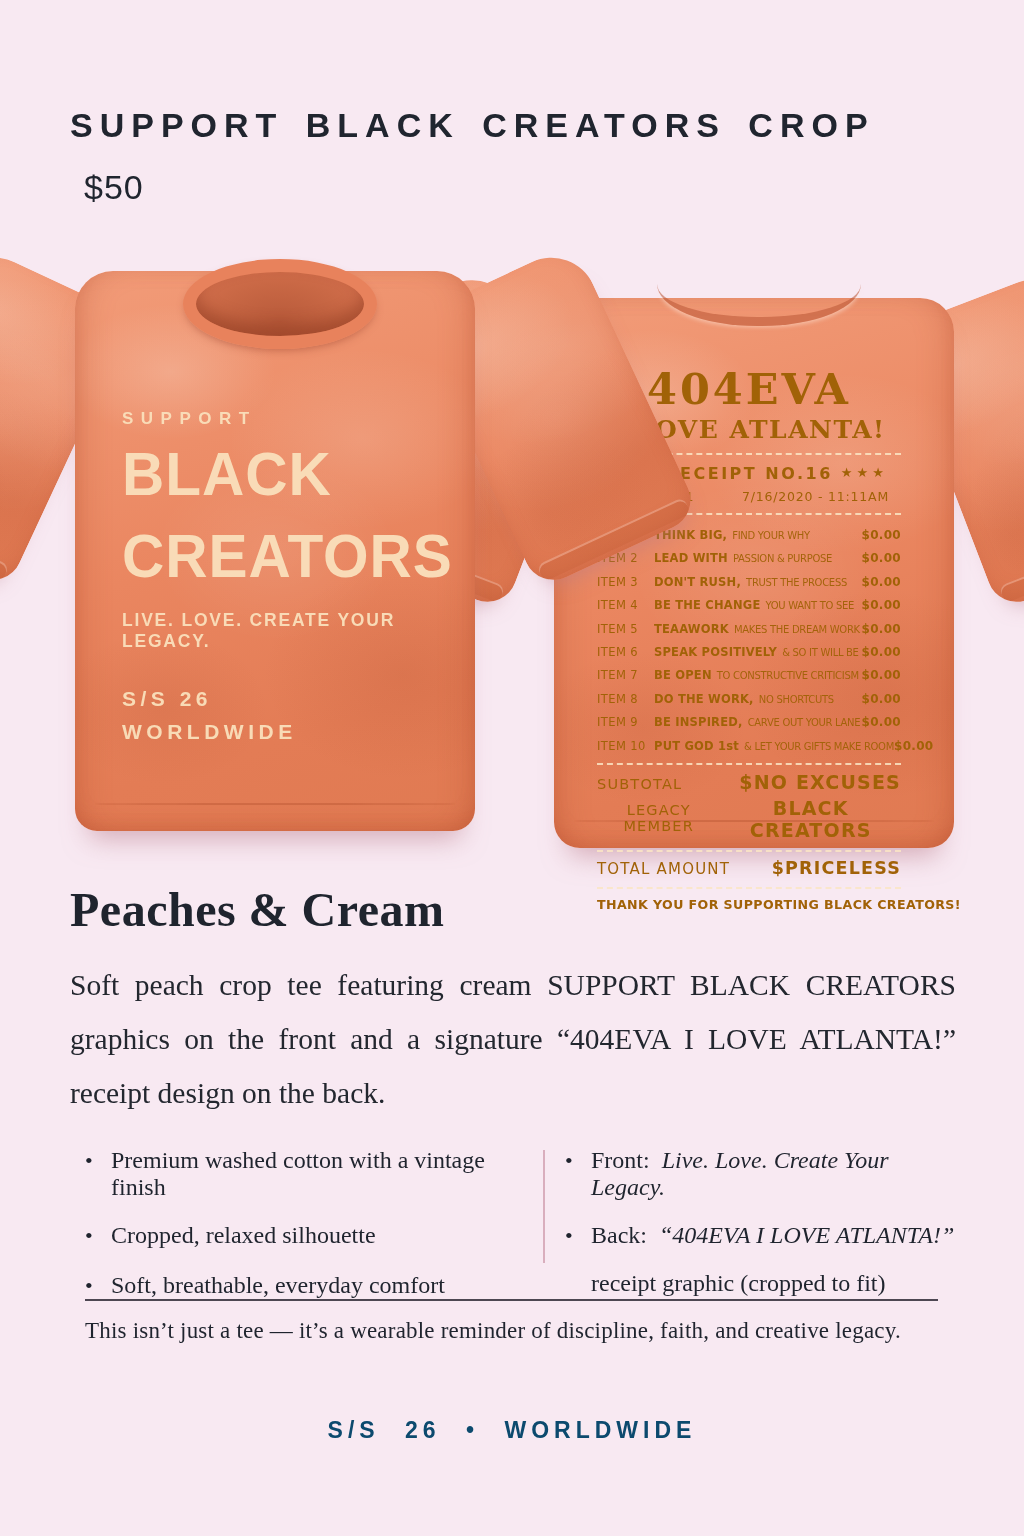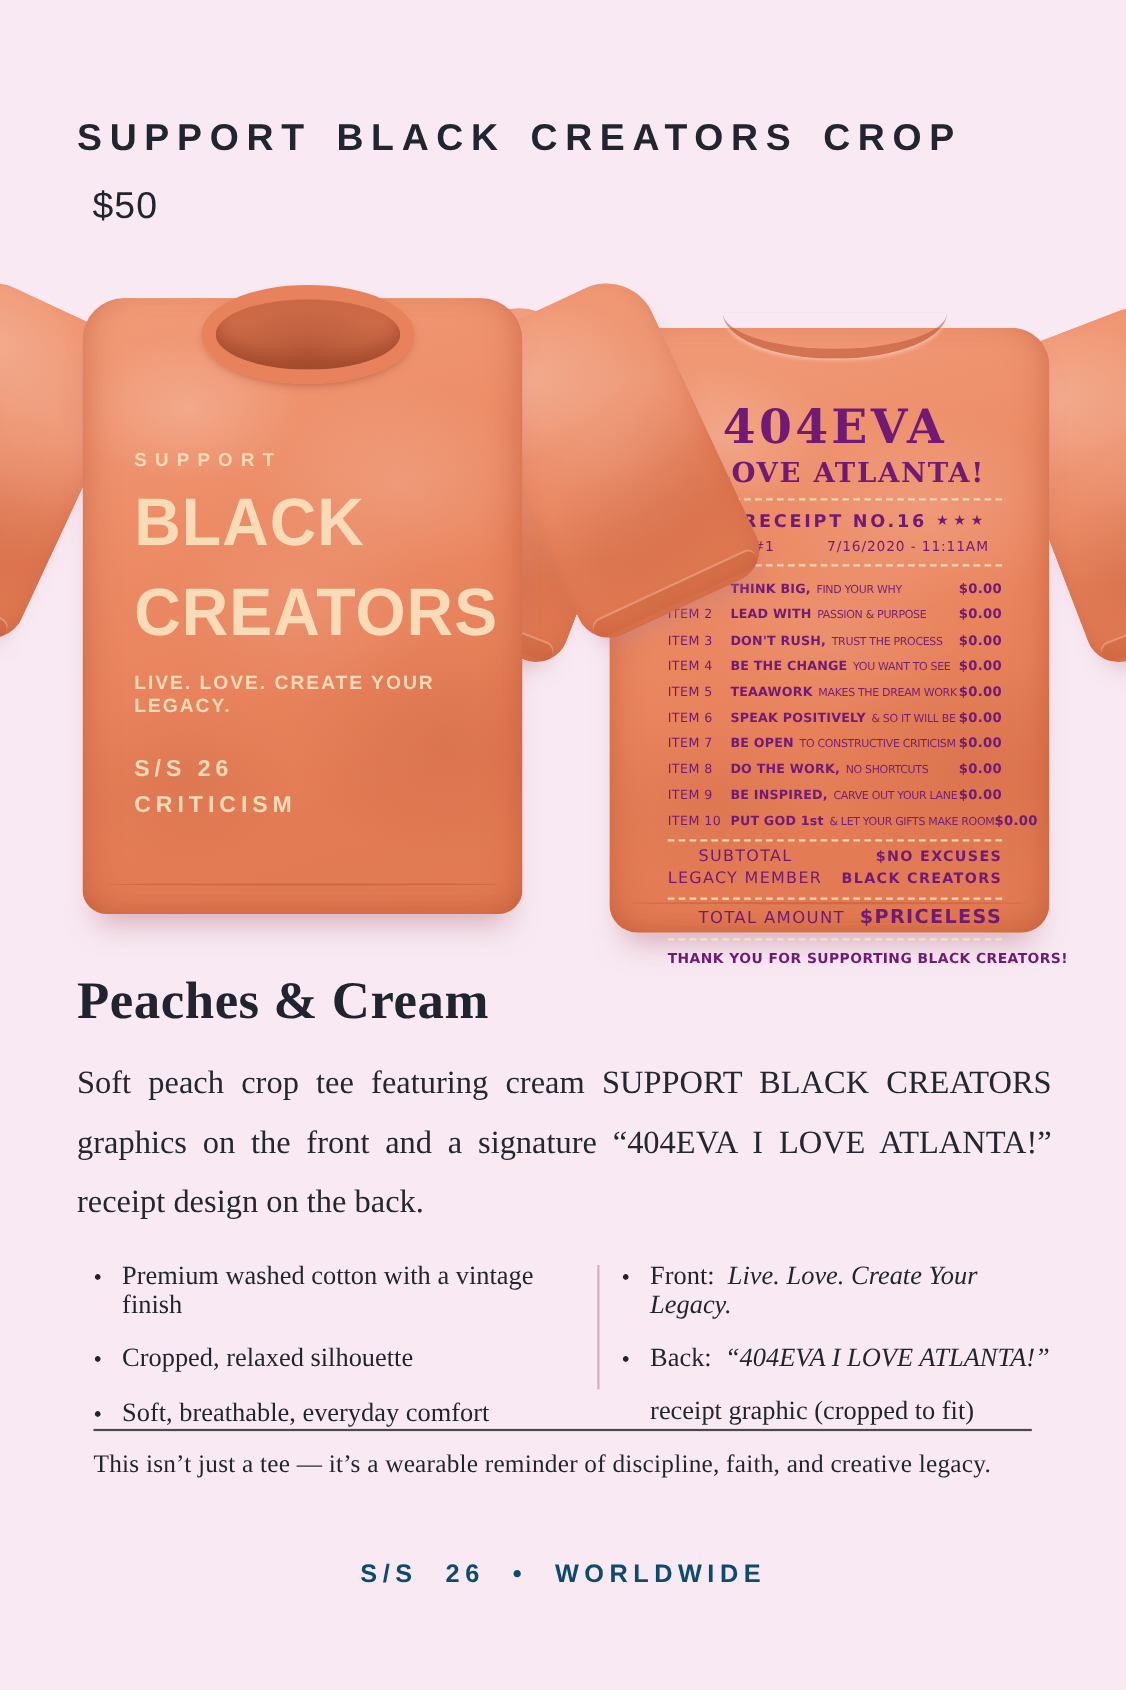--- a/index.html
+++ b/index.html
@@ -91,44 +91,44 @@
   .fp-eyebrow { font-size:17px; font-weight:bold; letter-spacing:7.5px; }
   .fp-big {
     font-size:61px; font-weight:bold; line-height:1.22; letter-spacing:1px;
     transform:scaleX(.96); transform-origin:left; margin-top:8px;
   }
   .fp-tagline { font-size:17.5px; font-weight:bold; letter-spacing:1.8px; margin-top:16px; }
   .fp-season  { font-size:21px;  font-weight:bold; letter-spacing:4.5px; margin-top:30px; line-height:1.6; }
 
   
   .receipt {
-    position:absolute; left:128px; top:100px; width:304px; z-index:3;
-    color:#701a75; text-align:center;
+    position:absolute; left:118px; top:100px; width:304px; z-index:3;
+    color:#a16207; text-align:center;
     font-family:"DejaVu Sans", sans-serif;
   }
   .rc-brand { font-family:"DejaVu Serif", serif; font-weight:bold; font-size:43px; letter-spacing:3px; line-height:1; }
   .rc-sub   { font-family:"DejaVu Serif", serif; font-weight:bold; font-size:25px; letter-spacing:1.5px; margin-top:4px; }
   .rc-dash  { border-top:2px dashed rgba(250,229,196,.85); margin:9px 0 0 0; }
   .rc-no    { font-size:16px; font-weight:bold; letter-spacing:2.5px; margin-top:9px; }
   .rc-no .star { font-size:13px; letter-spacing:4px; vertical-align:2px; }
   .rc-cashier { display:flex; justify-content:space-between; padding:0 12px; font-size:12.5px; letter-spacing:.8px; margin-top:6px; }
   .rc-items { margin-top:9px; text-align:left; }
   .r-row { display:flex; align-items:baseline; margin-bottom:4.4px; }
   .r-label { flex:none; width:57px; font-size:11.5px; letter-spacing:.4px; }
   .r-desc  { flex:1; white-space:nowrap; }
   .r-desc b { font-size:11.5px; letter-spacing:.2px; }
   .r-rest  { font-size:10px; letter-spacing:-.3px; opacity:.95; }
   .r-price { flex:none; font-size:12px; font-weight:bold; letter-spacing:.3px; }
   .rc-line { display:flex; justify-content:space-between; align-items:baseline; margin-top:4px; }
   .rc-line .lbl { font-size:14.5px; letter-spacing:1.2px; }
-  .rc-line .val { font-size:13px; font-weight:bold; letter-spacing:1.2px; }
+  .rc-line .val { font-size:19px; font-weight:bold; letter-spacing:1.2px; }
   .rc-total .lbl { font-size:15px; }
   .rc-total .val { font-size:17.5px; font-weight:bold; }
   .rc-thanks { font-size:12.6px; font-weight:bold; letter-spacing:.4px; white-space:nowrap; margin-top:8px; }
-  .mt6{margin-top:6px;margin-left:28px;}
+  .mt6{margin-top:6px;}
 
   
   .desc-heading {
     position:absolute; left:70px; top:882px;
     font-family:"Liberation Serif", serif; font-weight:bold;
     font-size:48px; color:#1f242e; letter-spacing:.5px;
   }
   .desc-paragraph {
     position:absolute; left:70px; top:958px; width:886px;
     font-family:"Liberation Serif", serif; font-size:29.5px; color:#23272f;
@@ -168,21 +168,21 @@
   <div class="sleeve sleeve-right tee-base"></div>
   <div class="torso tee-base"></div>
   <div class="collar-front"></div>
   <div class="front-print">
     <div class="fp-eyebrow">SUPPORT</div>
     <div class="fp-big">BLACK</div>
     <div class="fp-big">CREATORS</div>
     <div class="fp-tagline">LIVE. LOVE. CREATE YOUR LEGACY.</div>
     <div class="fp-season">
       <div>S/S 26</div>
-      <div>CRITICISM</div>
+      <div>WORLDWIDE</div>
     </div>
   </div>
 </div>
 
 <div class="shirt shirt-back">
   <div class="sleeve sleeve-left tee-base"></div>
   <div class="sleeve sleeve-right tee-base"></div>
   <div class="torso tee-base"></div>
   <div class="collar-back"></div>
 

